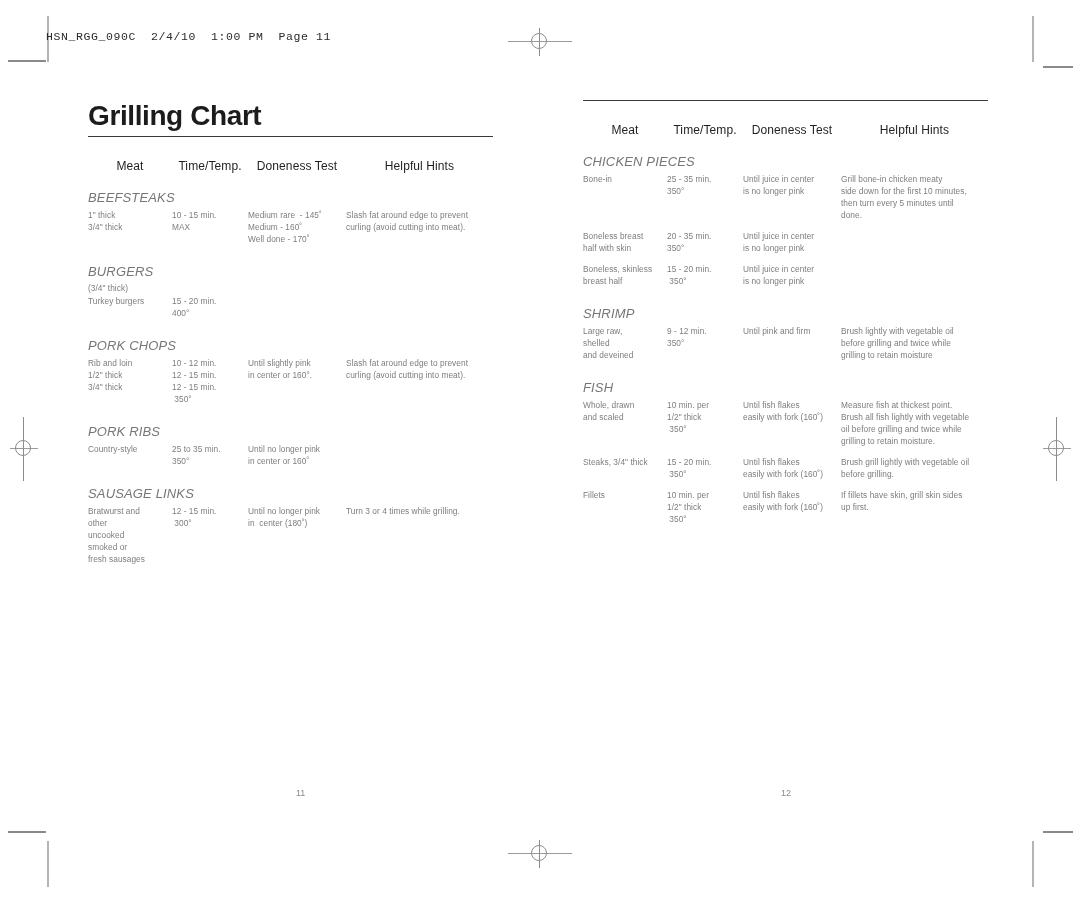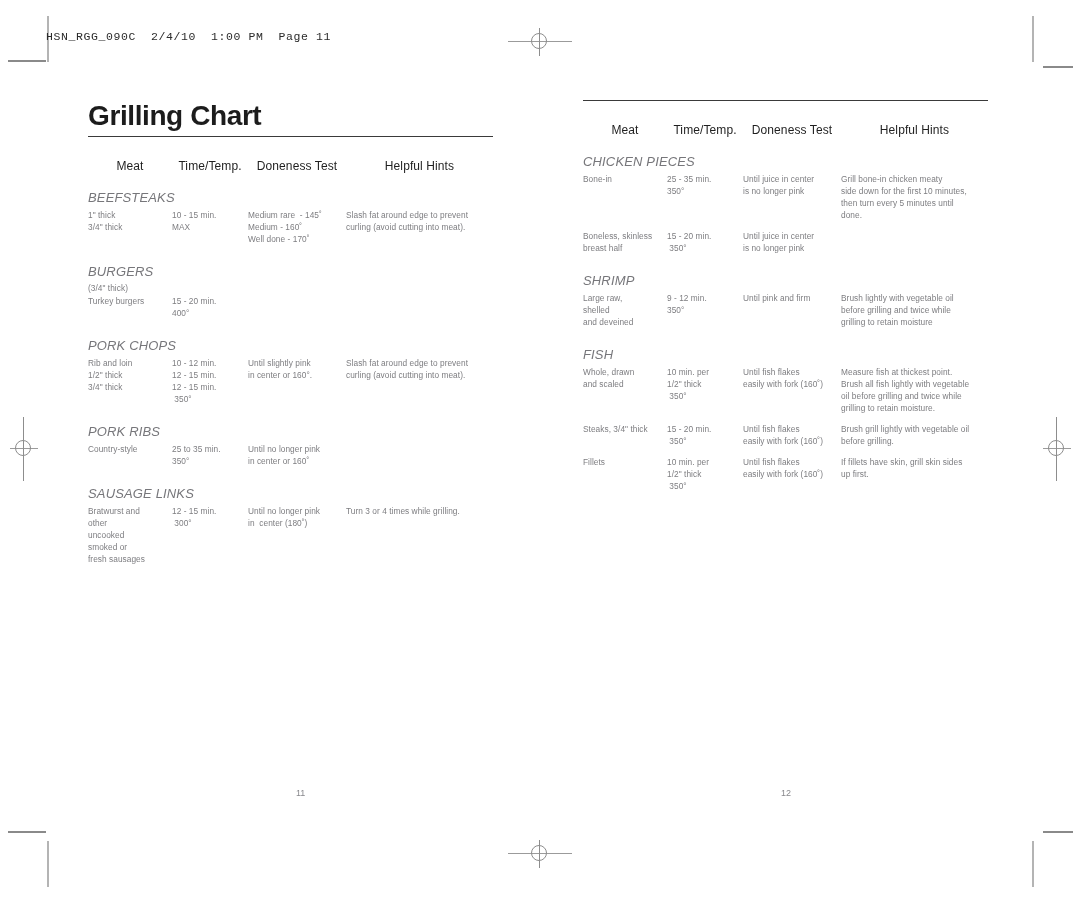--- a/index.html
+++ b/index.html
@@ -349,20 +349,35 @@
             </td>
             <td class="col-hints">
               <span class="cell-line">Grill bone-in chicken meaty</span>
               <span class="cell-line">side down for the first 10 minutes,</span>
               <span class="cell-line">then turn every 5 minutes until</span>
               <span class="cell-line">done.</span>
             </td>
           </tr>
           <tr>
             <td class="col-meat">
+              <span class="cell-line">Boneless breast</span>
+              <span class="cell-line">half with skin</span>
+            </td>
+            <td class="col-time">
+              <span class="cell-line">20 - 35 min.</span>
+              <span class="cell-line">350°</span>
+            </td>
+            <td class="col-doneness">
+              <span class="cell-line">Until juice in center</span>
+              <span class="cell-line">is no longer pink</span>
+            </td>
+            <td class="col-hints"></td>
+          </tr>
+          <tr>
+            <td class="col-meat">
               <span class="cell-line">Boneless, skinless</span>
               <span class="cell-line">breast half</span>
             </td>
             <td class="col-time">
               <span class="cell-line">15 - 20 min.</span>
               <span class="cell-line"> 350°</span>
             </td>
             <td class="col-doneness">
               <span class="cell-line">Until juice in center</span>
               <span class="cell-line">is no longer pink</span>

